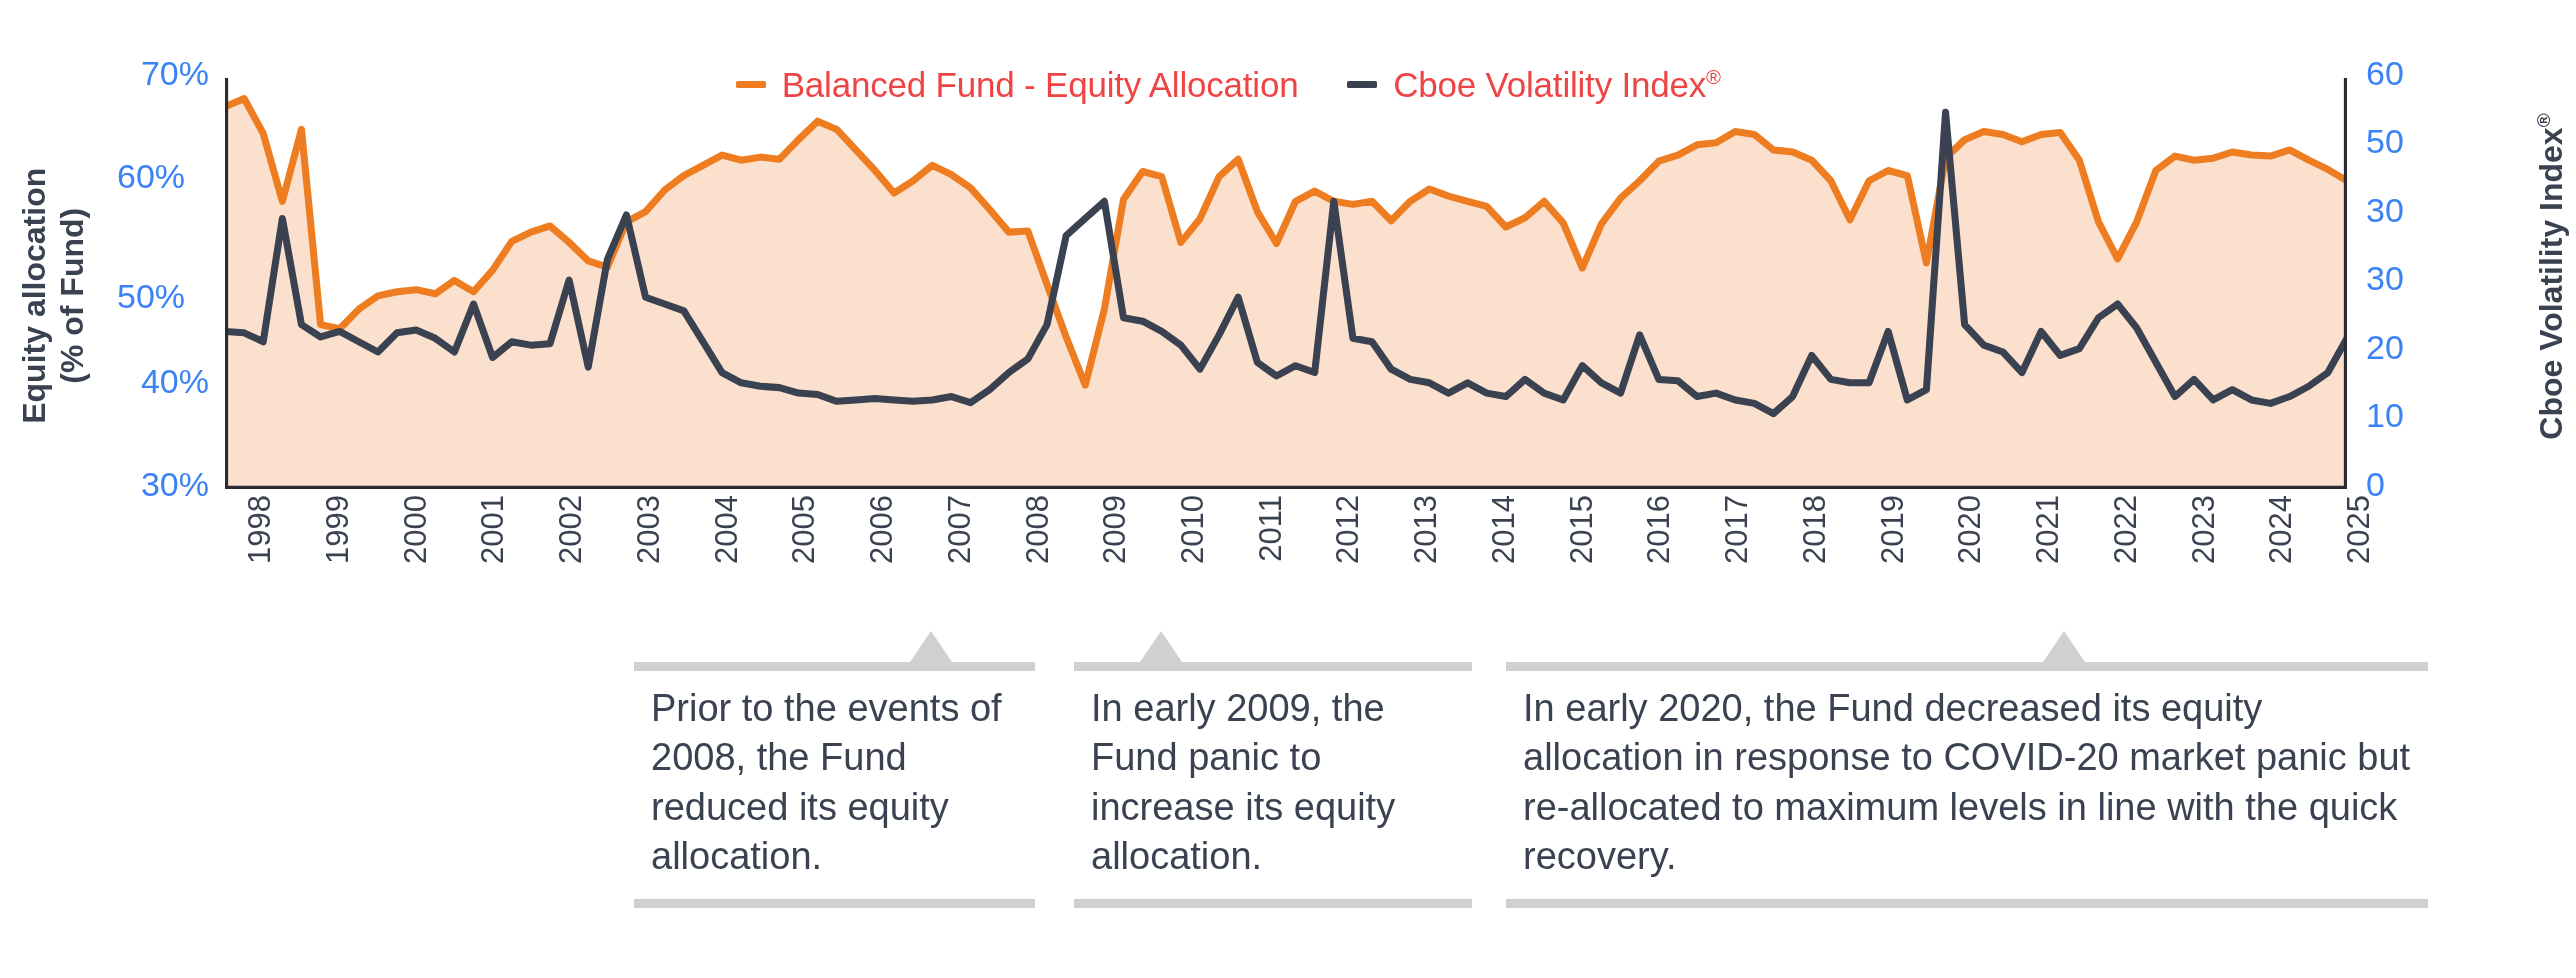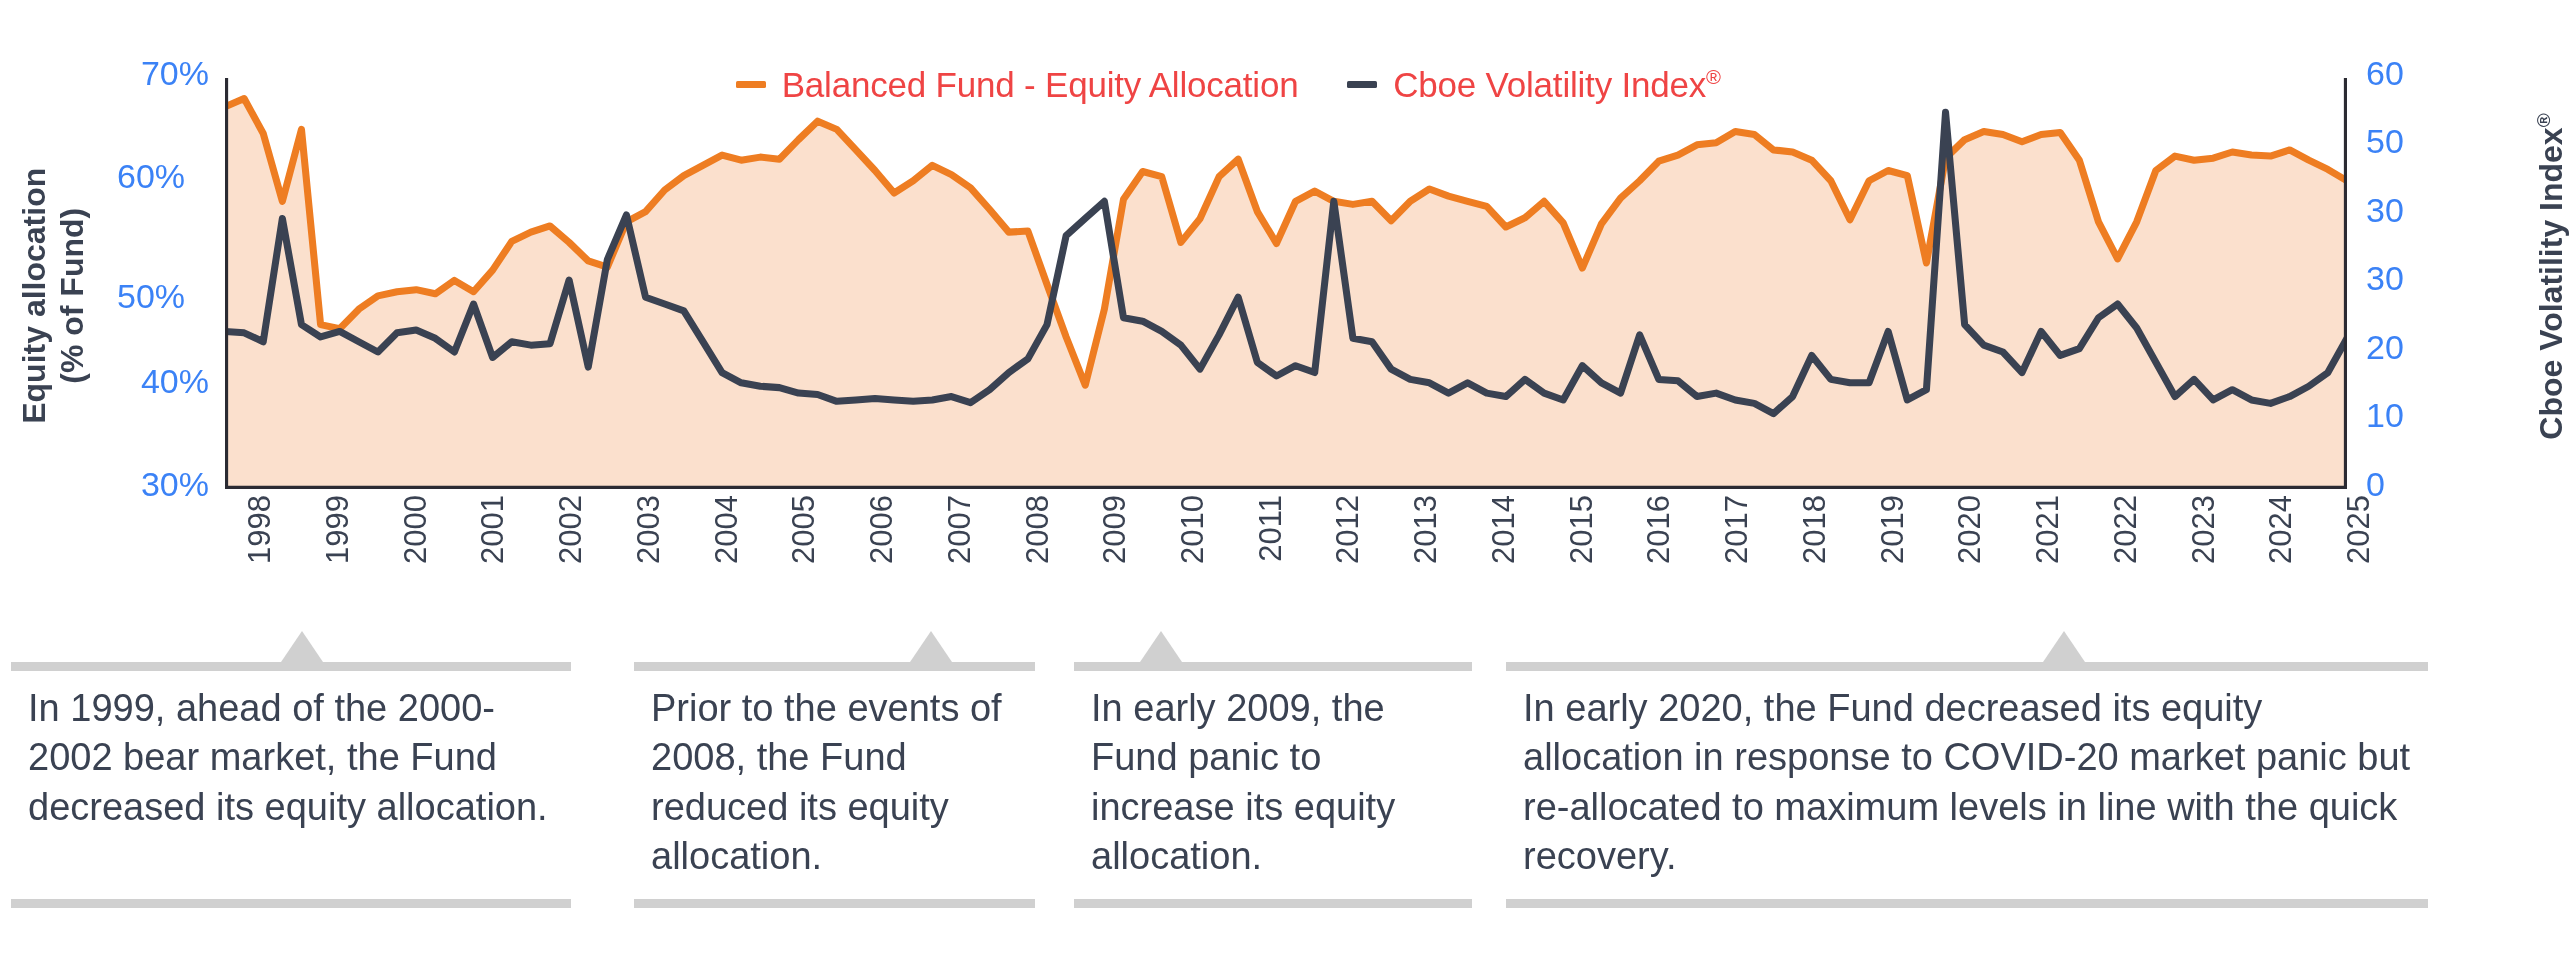--- a/index.html
+++ b/index.html
@@ -203,26 +203,20 @@
       <div class="x-label" style="left: 1650px;">2019</div>
       <div class="x-label" style="left: 1727px;">2020</div>
       <div class="x-label" style="left: 1805px;">2021</div>
       <div class="x-label" style="left: 1883px;">2022</div>
       <div class="x-label" style="left: 1961px;">2023</div>
       <div class="x-label" style="left: 2038px;">2024</div>
       <div class="x-label" style="left: 2116px;">2025</div>
     </div>
 
   <div class="callouts" id="callouts">
-      <div class="callout" style="left: 11px; width: 560px; height: 274px;">
-        <div class="pointer" style="left: 268px;"></div>
-        <div class="bar-top"></div>
-        <div class="ctext">In 1999, ahead of the 2000-2002 bear market, the Fund decreased its equity allocation.</div>
-        <div class="bar-bottom"></div>
-      </div>
       <div class="callout" style="left: 634px; width: 401px; height: 274px;">
         <div class="pointer" style="left: 274px;"></div>
         <div class="bar-top"></div>
         <div class="ctext">Prior to the events of 2008, the Fund reduced its equity allocation.</div>
         <div class="bar-bottom"></div>
       </div>
       <div class="callout" style="left: 1074px; width: 398px; height: 274px;">
         <div class="pointer" style="left: 64px;"></div>
         <div class="bar-top"></div>
         <div class="ctext">In early 2009, the Fund panic to increase its equity allocation.</div>

